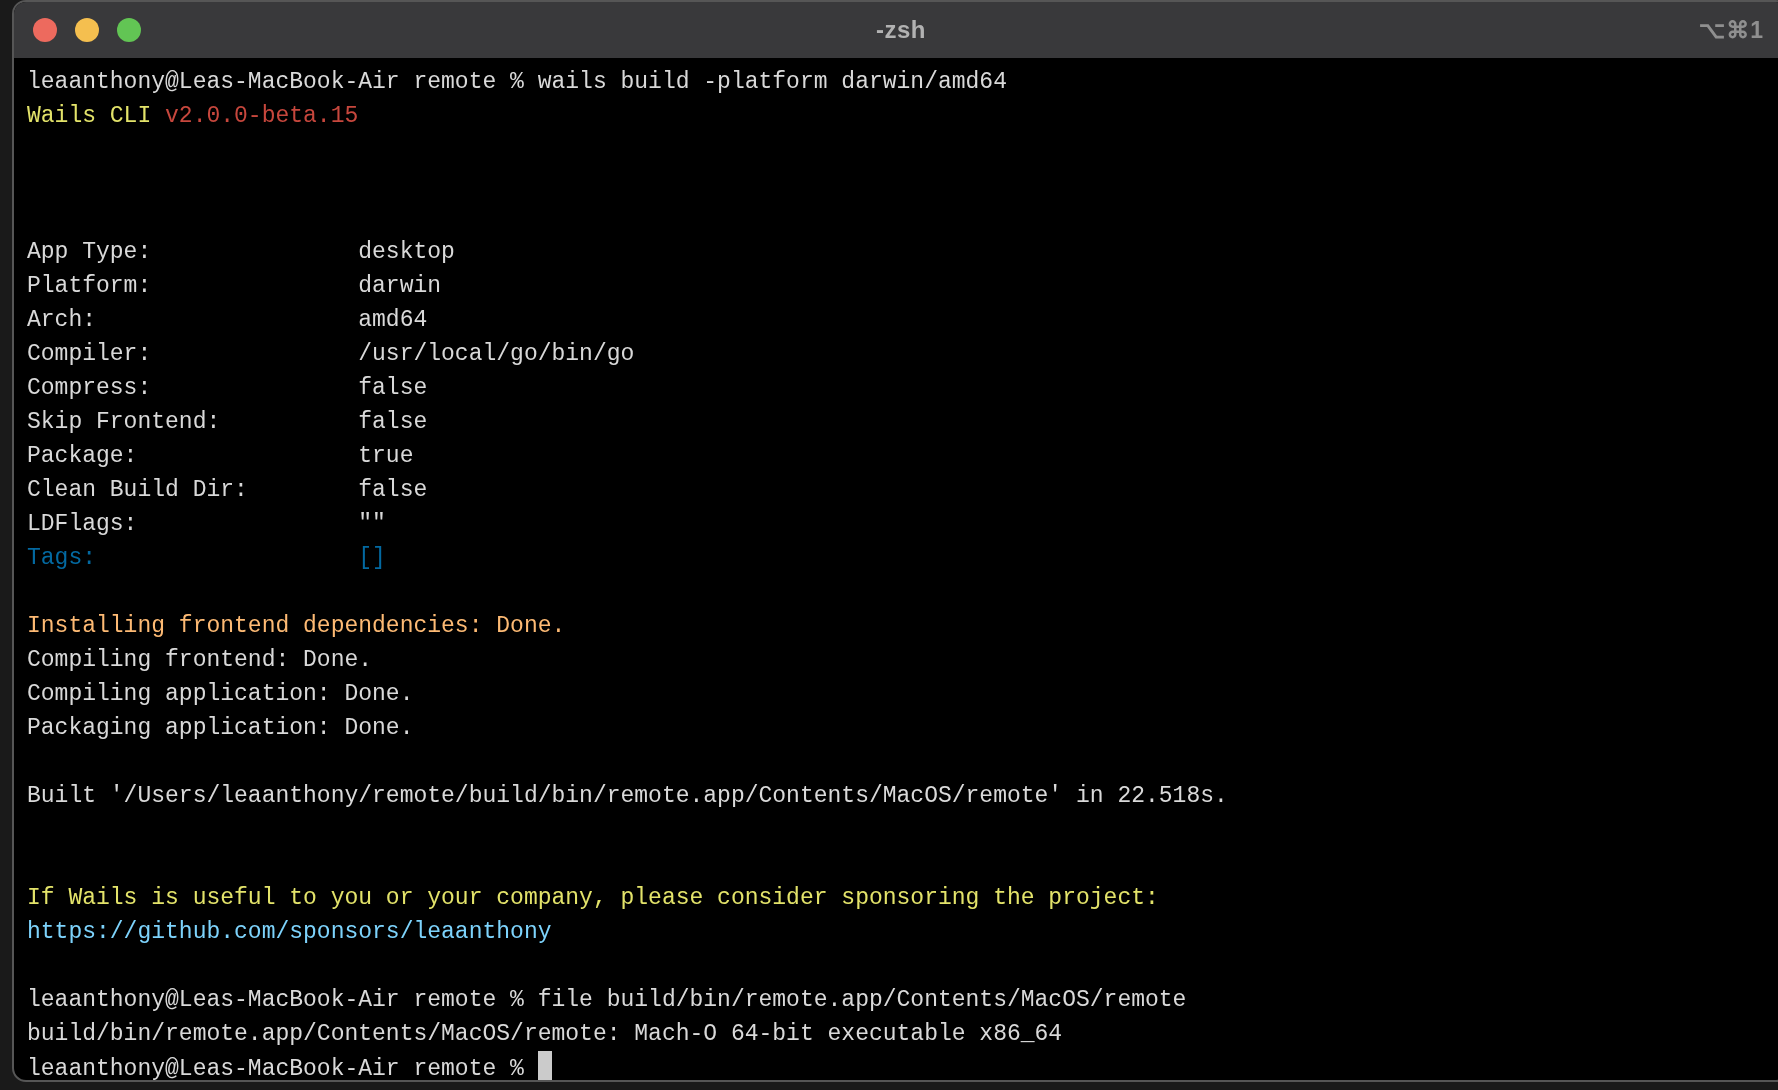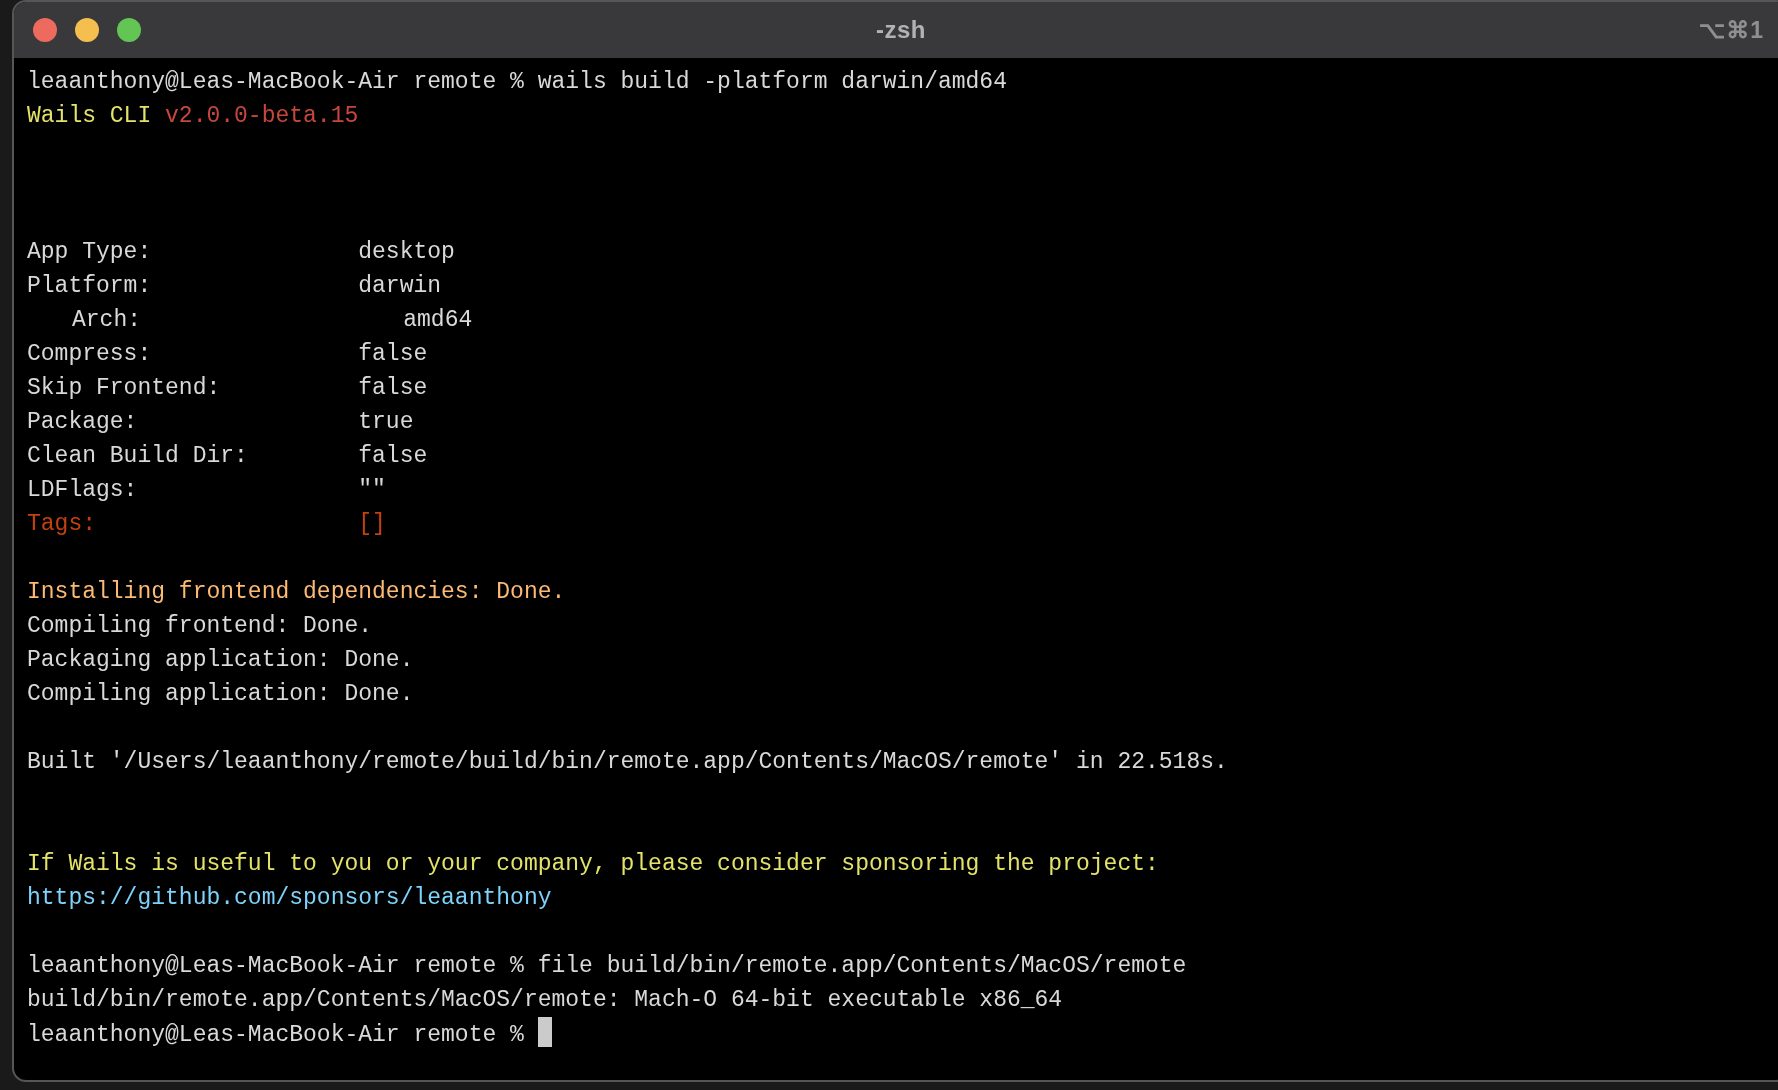--- a/index.html
+++ b/index.html
@@ -96,32 +96,33 @@
     <div class="tab-shortcut">⌥⌘1</div>
   </div>
   <div class="screen">
       <div class="tline"><span style="color: rgb(217, 217, 217);">leaanthony@Leas-MacBook-Air remote % wails build -platform darwin/amd64</span></div>
       <div class="tline"><span style="color: rgb(227, 227, 106);">Wails CLI </span><span style="color: rgb(199, 71, 61);">v2.0.0-beta.15</span></div>
       <div class="tline"></div>
       <div class="tline"></div>
       <div class="tline"></div>
       <div class="tline"><span style="color: rgb(217, 217, 217);">App Type:               desktop</span></div>
       <div class="tline"><span style="color: rgb(217, 217, 217);">Platform:               darwin</span></div>
-      <div class="tline"><span style="color: rgb(217, 217, 217); margin-left: 45px;">Arch:                   amd64</span></div>
+      <div class="tline"><span style="color: rgb(217, 217, 217);">Arch:                   amd64</span></div>
+      <div class="tline"><span style="color: rgb(217, 217, 217);">Compiler:               /usr/local/go/bin/go</span></div>
       <div class="tline"><span style="color: rgb(217, 217, 217);">Compress:               false</span></div>
       <div class="tline"><span style="color: rgb(217, 217, 217);">Skip Frontend:          false</span></div>
       <div class="tline"><span style="color: rgb(217, 217, 217);">Package:                true</span></div>
       <div class="tline"><span style="color: rgb(217, 217, 217); margin-top: 43px;">Clean Build Dir:        false</span></div>
       <div class="tline"><span style="color: rgb(217, 217, 217);">LDFlags:                ""</span></div>
-      <div class="tline"><span style="color: #c2410c; text-align: right;">Tags:                   []</span></div>
+      <div class="tline"><span style="color: #0369a1; text-align: right;">Tags:                   []</span></div>
       <div class="tline"></div>
       <div class="tline"><span style="color: #fdba74; margin-top: 15px;">Installing frontend dependencies: Done.</span></div>
       <div class="tline"><span style="color: rgb(217, 217, 217);">Compiling frontend: Done.</span></div>
+      <div class="tline"><span style="color: rgb(217, 217, 217);">Compiling application: Done.</span></div>
       <div class="tline"><span style="color: rgb(217, 217, 217);">Packaging application: Done.</span></div>
-      <div class="tline"><span style="color: rgb(217, 217, 217);">Compiling application: Done.</span></div>
       <div class="tline"></div>
       <div class="tline"><span style="color: rgb(217, 217, 217); margin-top: 12px;">Built '/Users/leaanthony/remote/build/bin/remote.app/Contents/MacOS/remote' in 22.518s.</span></div>
       <div class="tline"></div>
       <div class="tline"></div>
       <div class="tline"><span style="color: rgb(227, 227, 106);">If Wails is useful to you or your company, please consider sponsoring the project:</span></div>
       <div class="tline"><span style="color: #7dd3fc;">https://github.com/sponsors/leaanthony</span></div>
       <div class="tline"></div>
       <div class="tline"><span style="color: rgb(217, 217, 217);">leaanthony@Leas-MacBook-Air remote % file build/bin/remote.app/Contents/MacOS/remote</span></div>
       <div class="tline"><span style="color: rgb(217, 217, 217);">build/bin/remote.app/Contents/MacOS/remote: Mach-O 64-bit executable x86_64</span></div>
       <div class="tline"><span style="color: rgb(217, 217, 217);">leaanthony@Leas-MacBook-Air remote % </span><span class="cursor" style="background: rgb(203, 203, 203);"></span></div>

